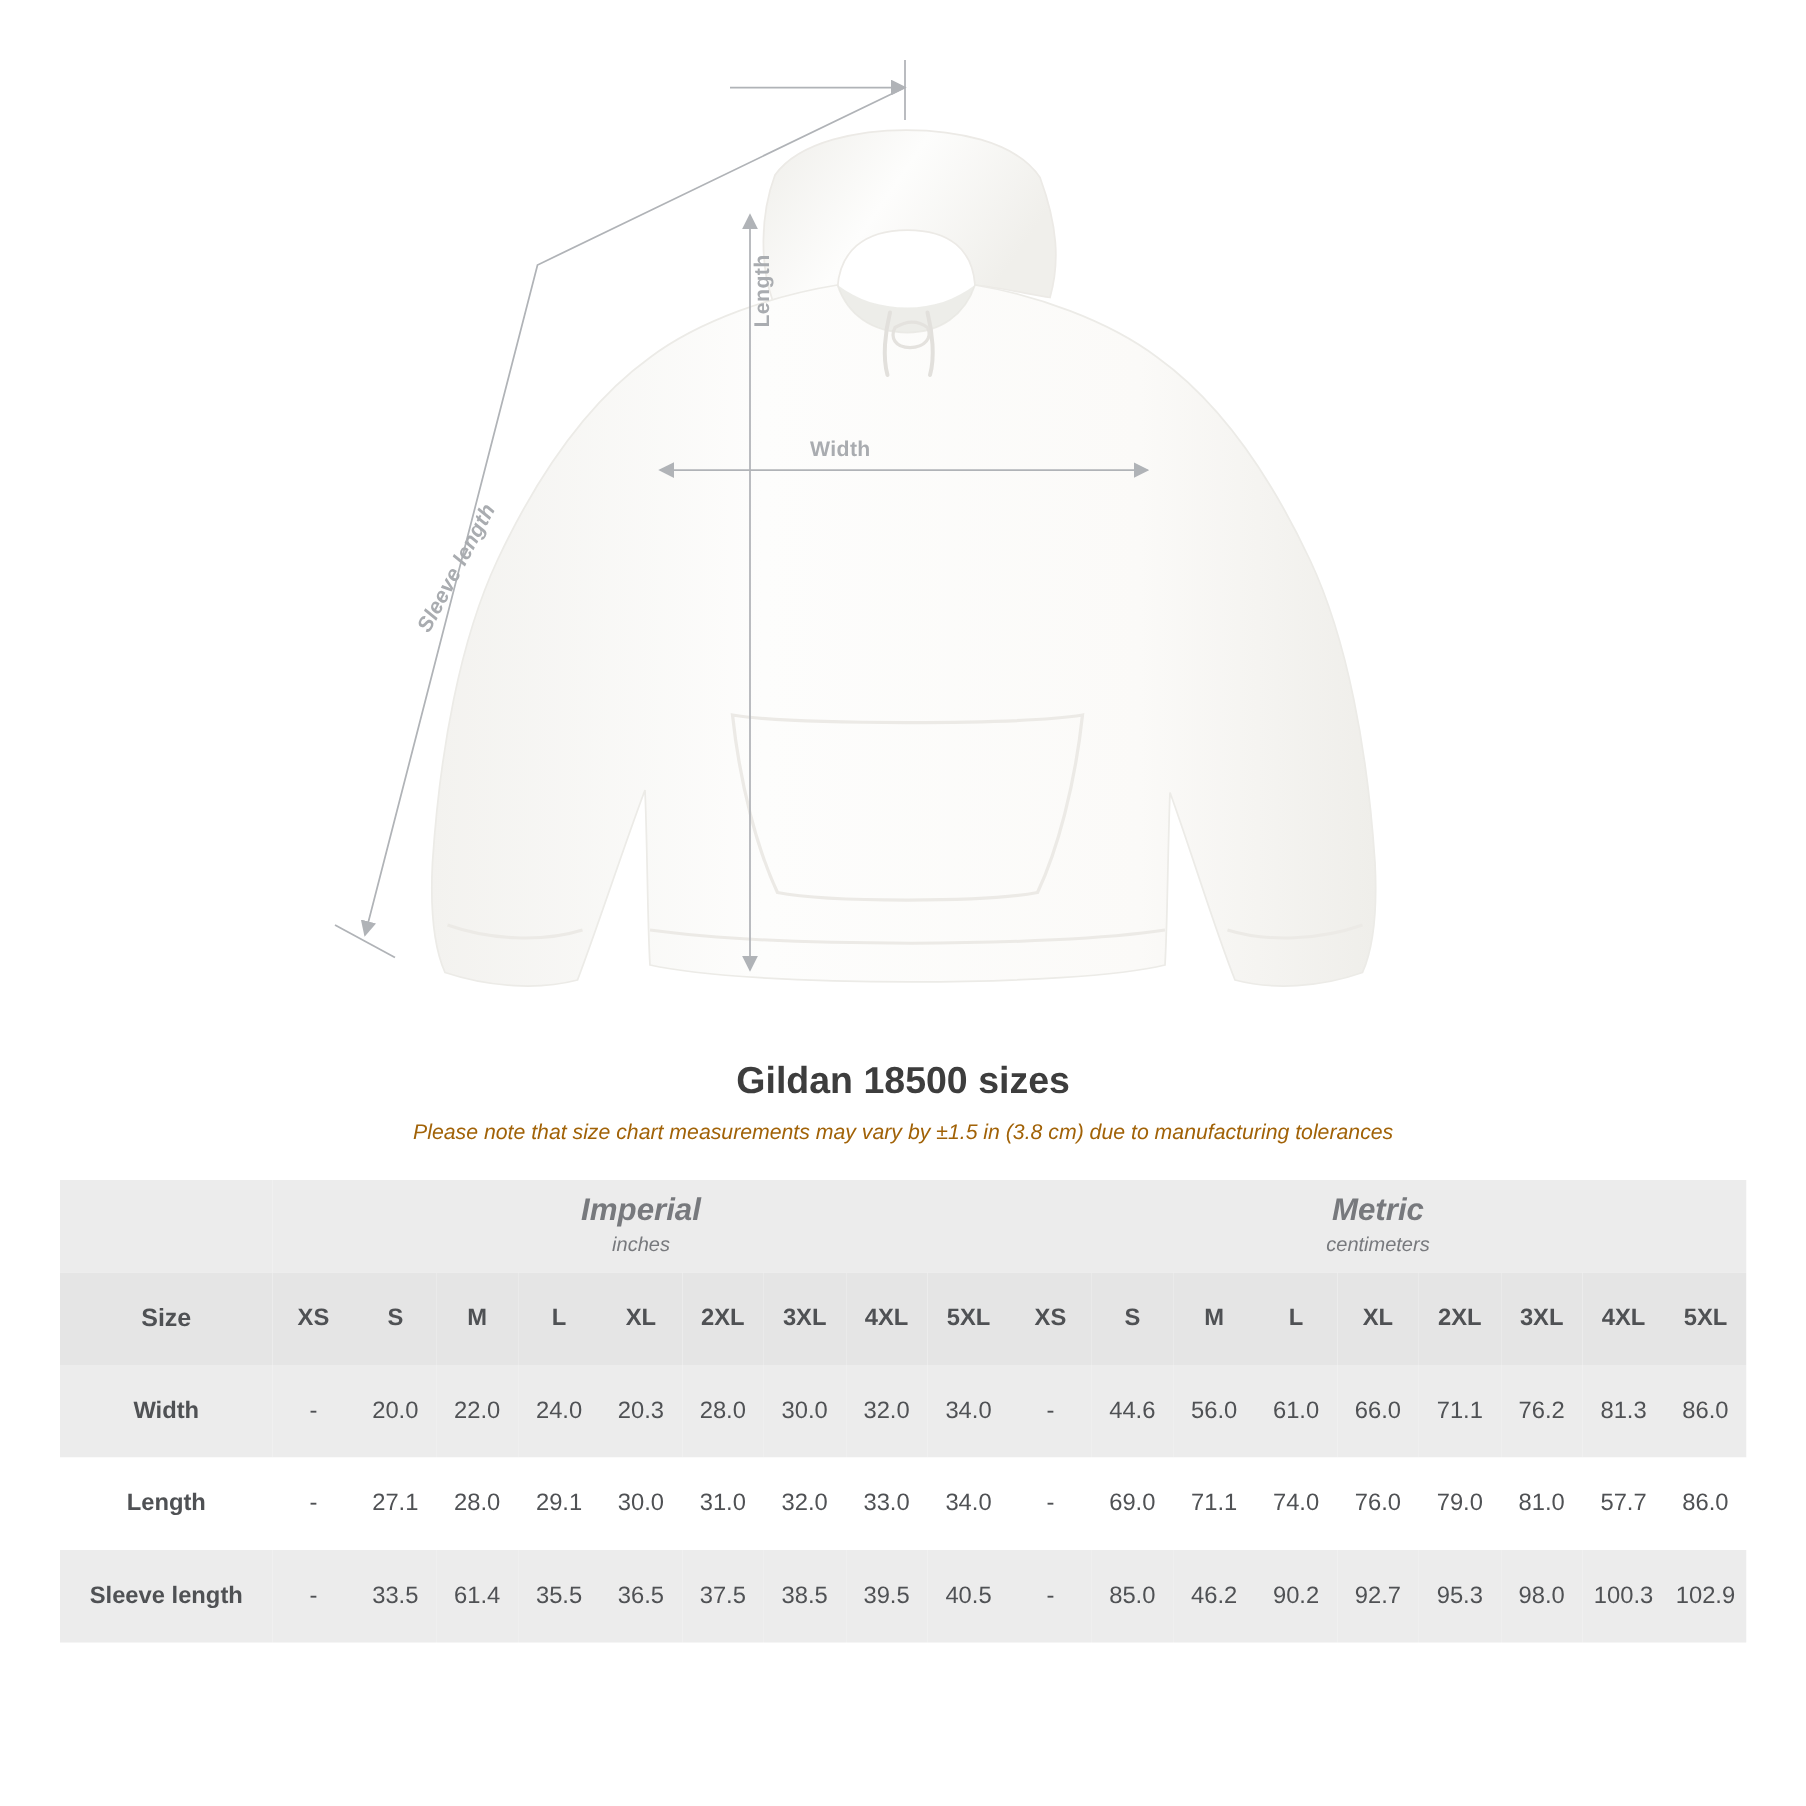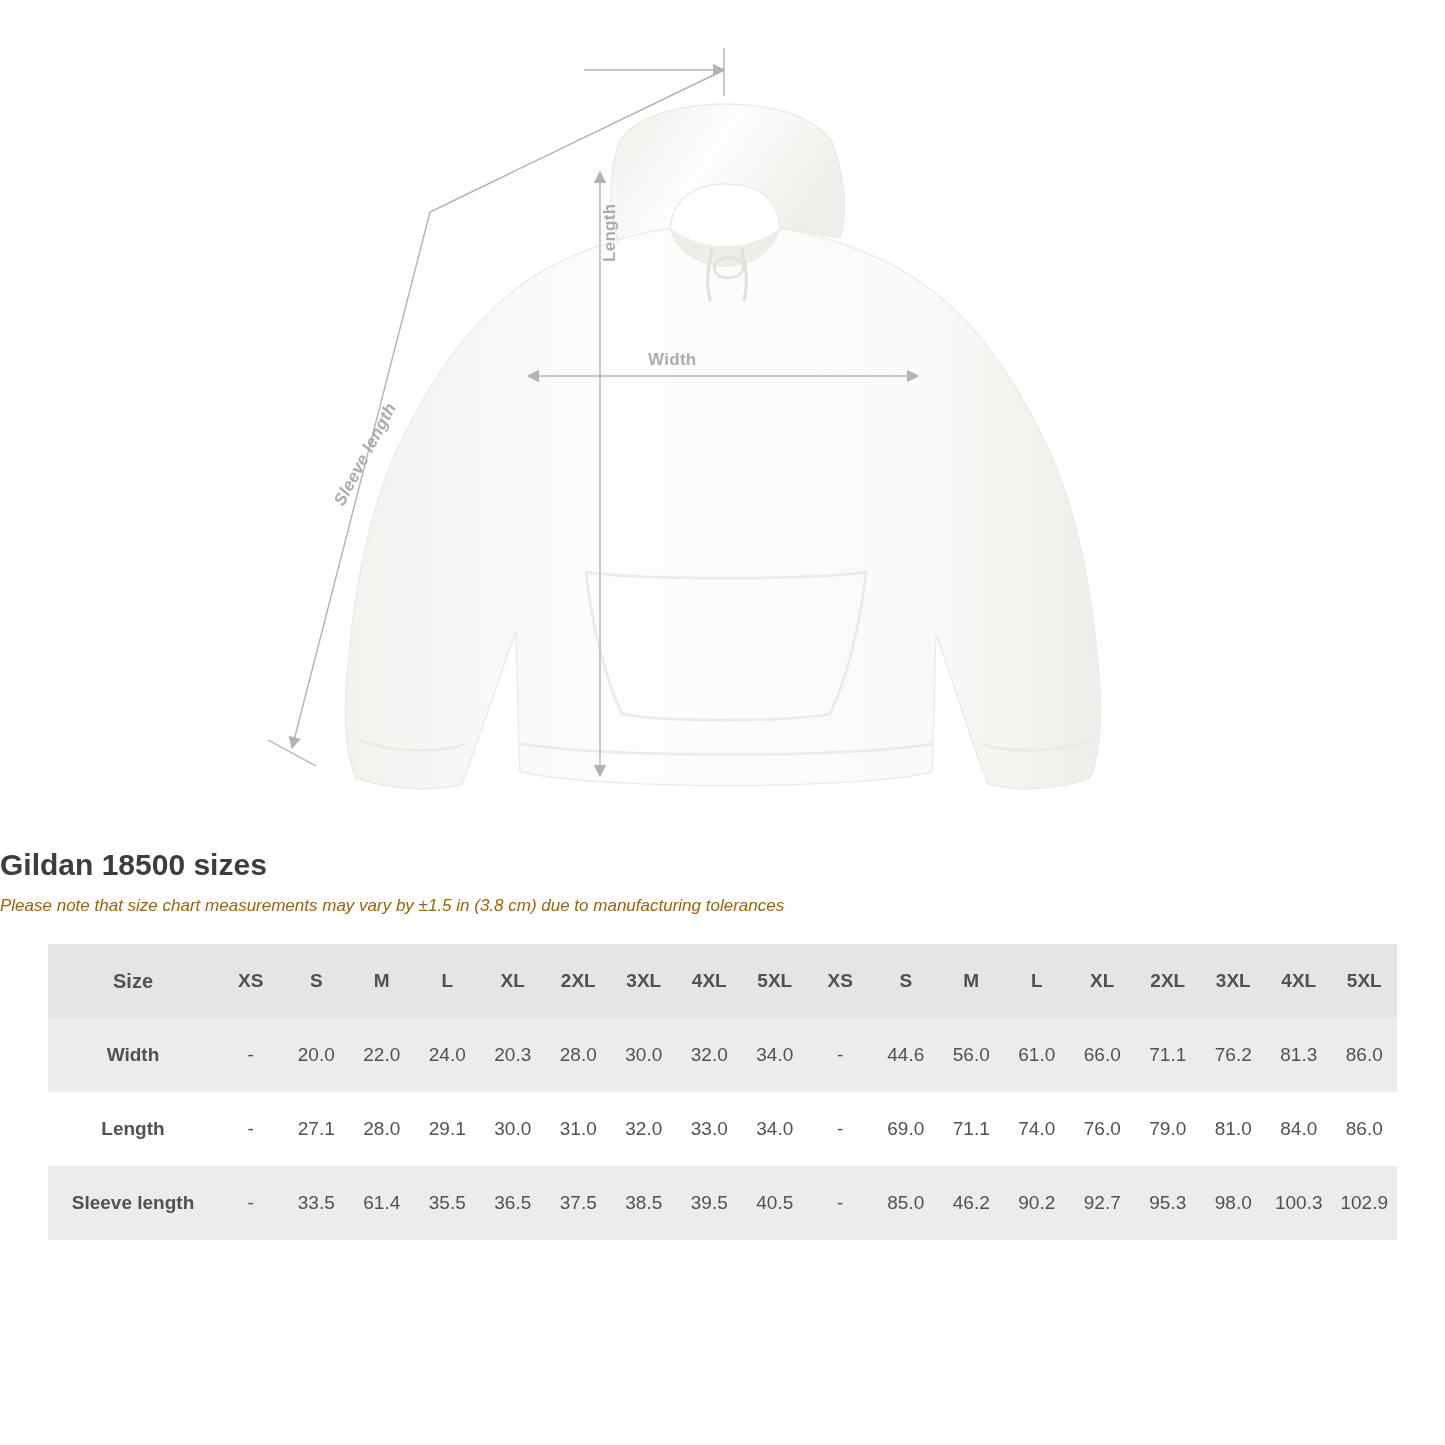--- a/index.html
+++ b/index.html
@@ -54,20 +54,21 @@
     left: 330px;
     top: 500px;
     transform: rotate(-62deg);
     transform-origin: left top;
     white-space: nowrap;
     font-style: italic;
   }
 
   
   .heading-block {
+    text-align: center;
     margin-top: 18px;
   }
   .chart-title {
     font-size: 30px;
     font-weight: bold;
     color: #3d3d3d;
     margin: 0 0 14px 0;
   }
   .chart-note {
     font-size: 17px;
@@ -231,20 +232,31 @@
           <col class="data-col">
           <col class="data-col">
           <col class="data-col">
           <col class="data-col">
         <col class="data-col">
           <col class="data-col">
           <col class="data-col">
           <col class="data-col">
       </colgroup>
       <tbody>
+        <tr class="unitrow">
+          <td></td>
+          <td colspan="9">
+            <div class="unit-name">Imperial</div>
+            <div class="unit-sub">inches</div>
+          </td>
+          <td colspan="9">
+            <div class="unit-name">Metric</div>
+            <div class="unit-sub">centimeters</div>
+          </td>
+        </tr>
 
         <tr class="hdr">
           <td class="rowlabel">Size</td>
           <td>XS</td>
           <td>S</td>
           <td>M</td>
           <td>L</td>
           <td>XL</td>
           <td>2XL</td>
           <td>3XL</td>
@@ -294,21 +306,21 @@
           <td>32.0</td>
           <td>33.0</td>
           <td>34.0</td>
           <td>-</td>
           <td>69.0</td>
           <td>71.1</td>
           <td>74.0</td>
           <td>76.0</td>
           <td>79.0</td>
           <td>81.0</td>
-          <td>84.0</td>
+          <td>57.7</td>
           <td>86.0</td>
         </tr>
 
         <tr class="row-odd">
           <td class="rowlabel">Sleeve length</td>
           <td>-</td>
           <td>33.5</td>
           <td>61.4</td>
           <td>35.5</td>
           <td>36.5</td>

